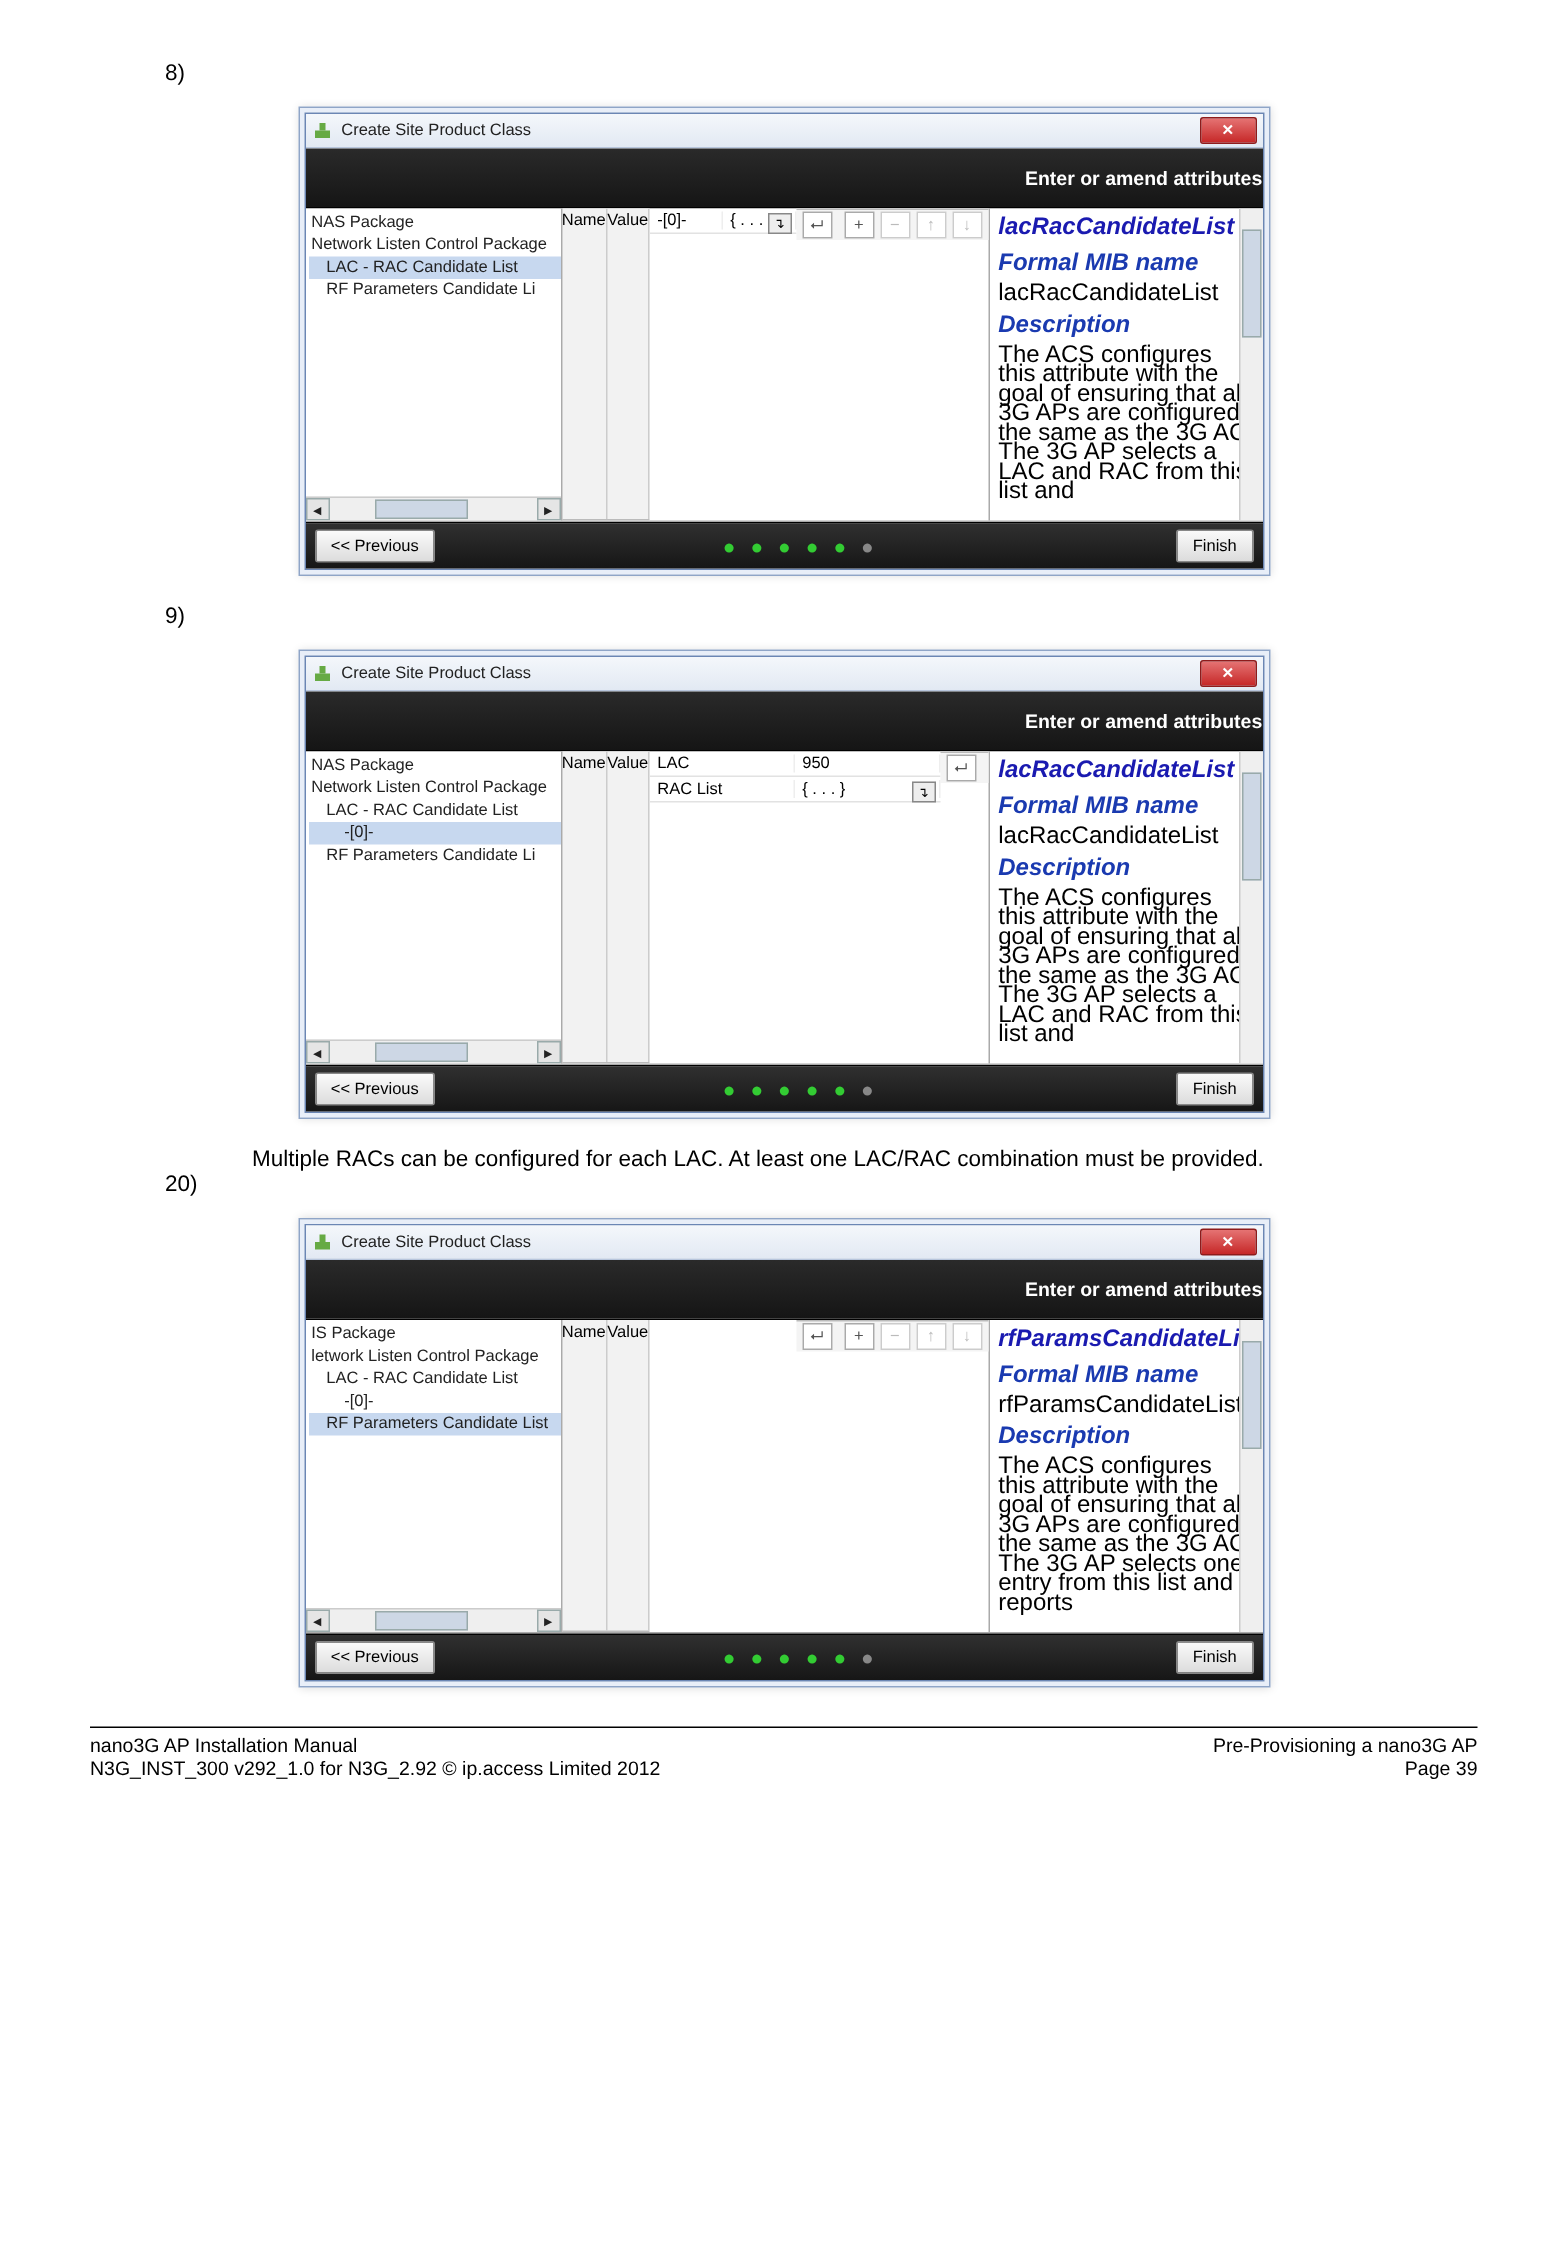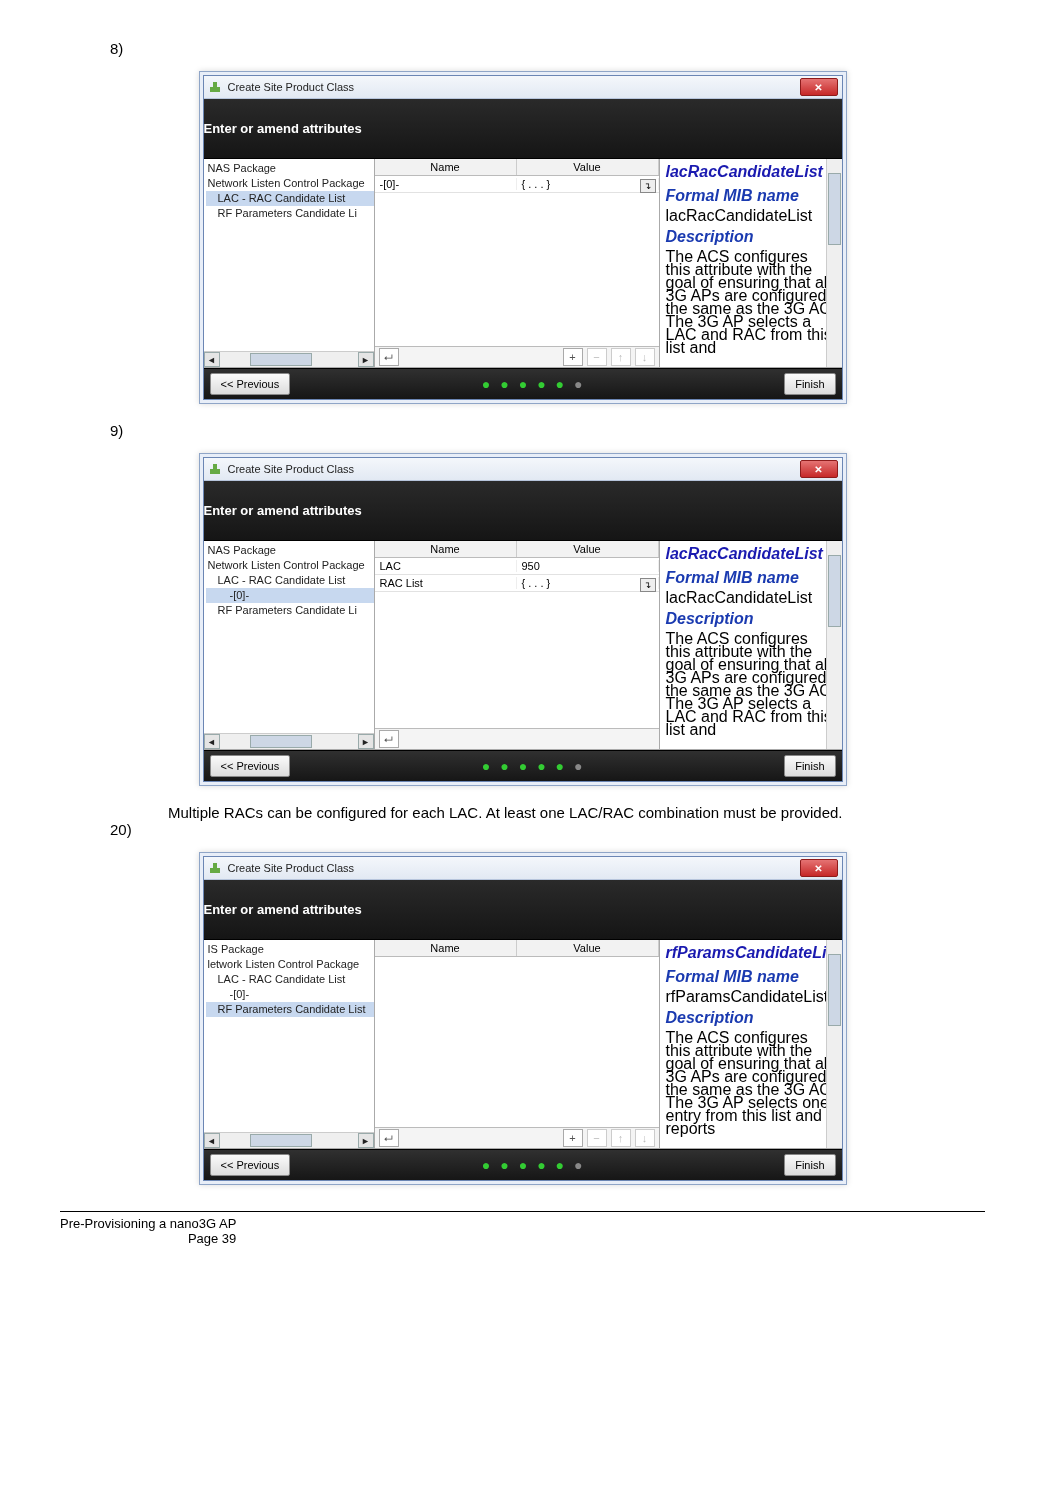--- a/index.html
+++ b/index.html
@@ -59,24 +59,24 @@
     background: linear-gradient(#e57373,#c62828);
     border: 1px solid #8e1b1b;
     border-radius: 2px;
     color:#fff;
     display:flex;align-items:center;justify-content:center;
     font-size:10px;font-weight:bold;
   }
   .bannerbar {
     background: linear-gradient(#2a2a2a,#151515);
     color:#fff;
-    text-align:left;
+    text-align:right;
     font-weight:bold;
     font-size:13px;
-    padding:22px 0;
+    padding:12px 0;
     border-bottom:1px solid #000;
   }
   .wizbody {
     display:flex;
     height: 208px;
     background:#fff;
     border-bottom:1px solid #aaa;
   }
   .treepanel {
     width: 170px;
@@ -104,21 +104,21 @@
     height:11px;background:#cdd7e5;border:1px solid #9aa;
     width:60px;margin-left:30px;
   }
   .hscroll .arrow {
     width:14px;height:13px;border:1px solid #9aa;background:#e5e5e5;
     font-size:9px;display:flex;align-items:center;justify-content:center;
   }
   .gridpanel {
     flex:1;
     display:flex;
-    flex-direction:column;
+    flex-direction:row;
     border-right:1px solid #aaa;
   }
   .gridhead {
     display:flex;
     font-size:11px;
     background:#f2f2f2;
     border-bottom:1px solid #bbb;
   }
   .gridhead .gh { flex:1;text-align:center;padding:2px 0;border-right:1px solid #ccc; }
   .gridrows { flex:1; font-size:11px; }
@@ -391,17 +391,21 @@
   </div>
   <div class="bottbar">
     <span class="navbtn">&lt;&lt; Previous</span>
     <span class="dots">●●●●●<span class="dim">●</span></span>
     <span class="navbtn">Finish</span>
   </div>
  </div>
 </div>
 
 <div class="pagefooter">
+  <div>
+    <div>nano3G AP Installation Manual</div>
+    <div>N3G_INST_300 v292_1.0 for N3G_2.92 © ip.access Limited 2012</div>
+  </div>
   <div class="fr">
     <div>Pre-Provisioning a nano3G AP</div>
     <div>Page 39</div>
   </div>
 </div>
 
 </body></html>

